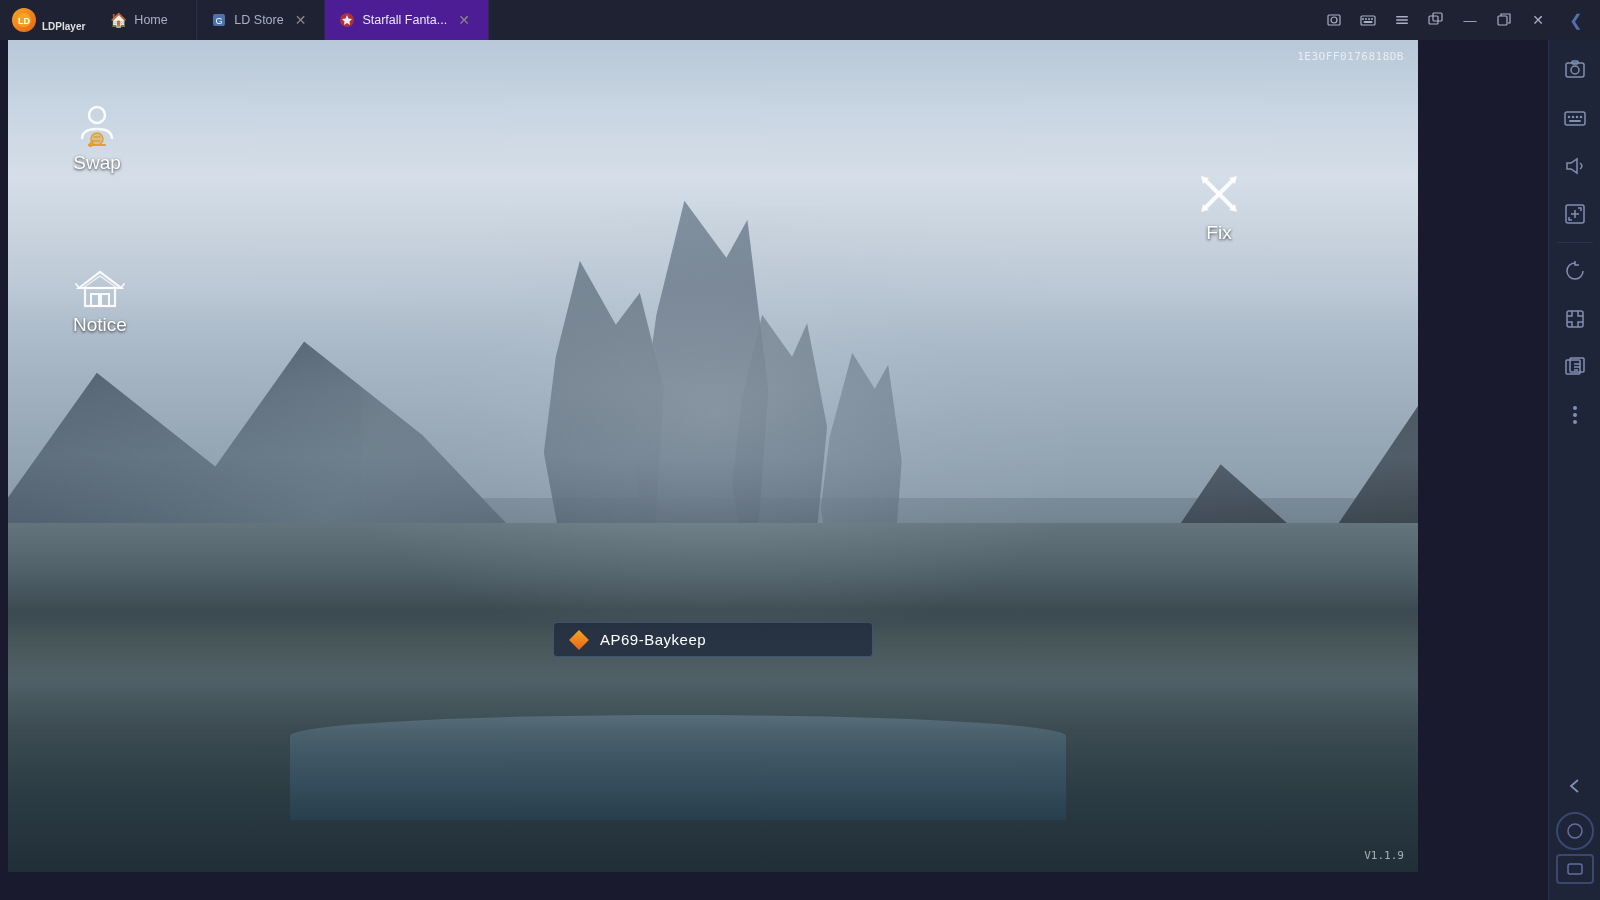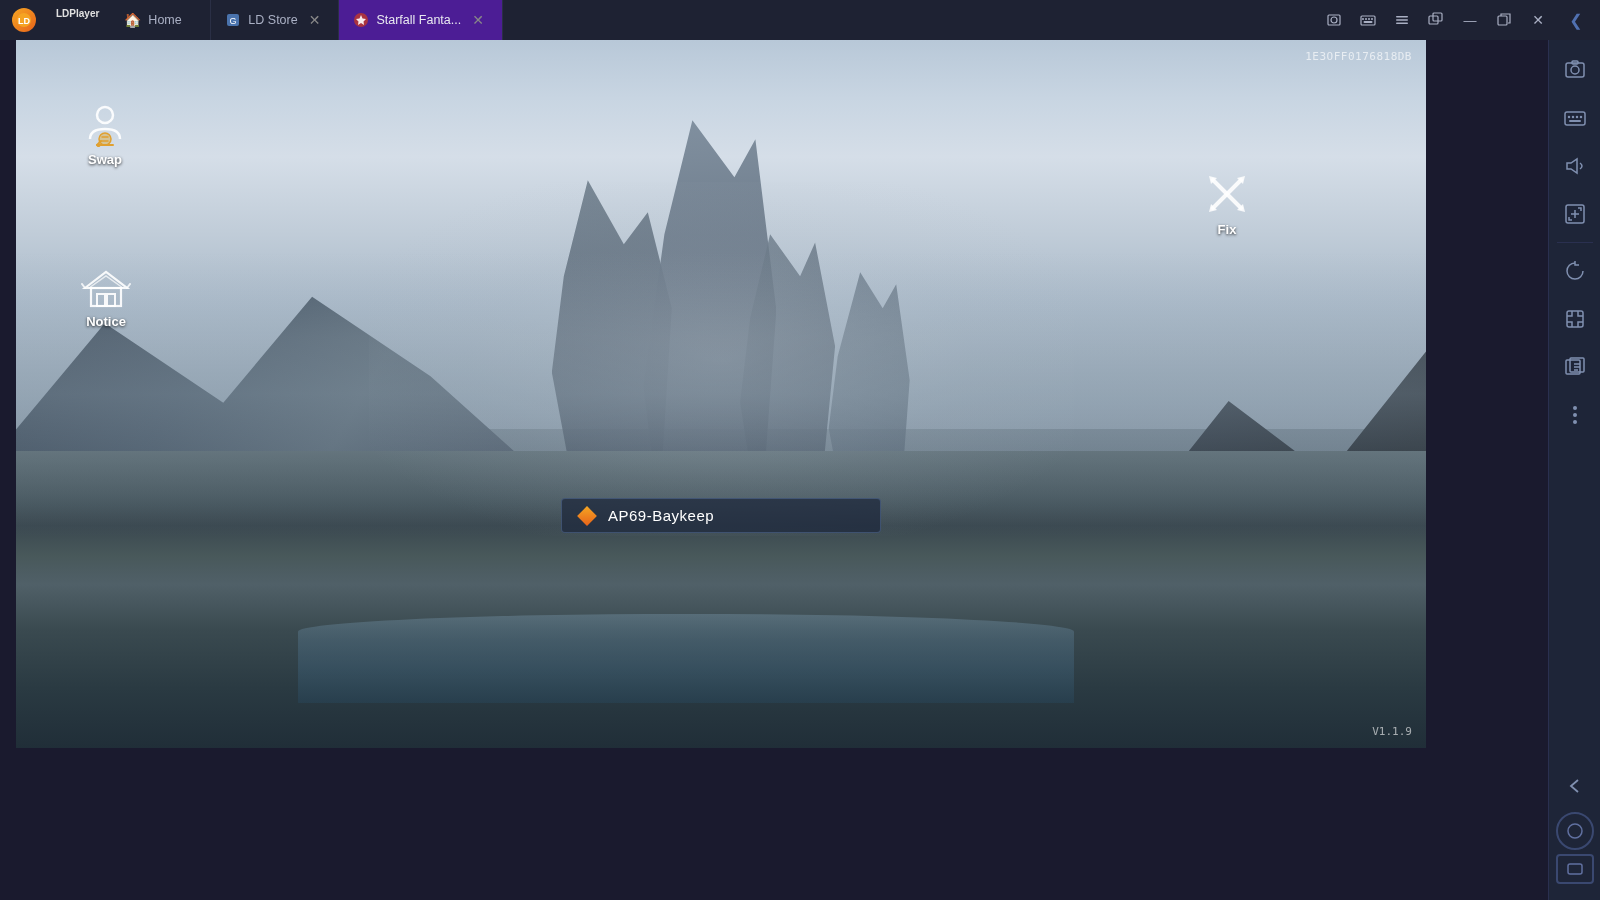--- a/index.html
+++ b/index.html
@@ -10,23 +10,23 @@
       position: absolute;
       top: 0; left: 0; right: 0;
       height: 40px;
       background: #1e2233;
       display: flex;
       align-items: center;
       z-index: 100;
     }
     .title-bar-logo {
       display: flex;
-      align-items: flex-start;
+      align-items: flex-end;
       padding: 0 12px;
-      gap: 20px;
+      gap: 6px;
       min-width: 80px;
     }
     .logo-icon {
       width: 24px; height: 24px;
       background: linear-gradient(135deg, #f5a623, #e8631a);
       border-radius: 50%;
       display: flex; align-items: center; justify-content: center;
       font-size: 12px; color: white; font-weight: bold;
     }
     .logo-text { color: #e0e0e0; font-size: 10px; font-weight: 600; }
@@ -80,23 +80,23 @@
       display: flex; align-items: center; justify-content: center;
       cursor: pointer;
       color: #aab0c4;
       font-size: 15px;
       border-radius: 4px;
     }
 
     
     .main-area {
       position: absolute;
-      top: 40px; left: 16px;
+      top: 40px; left: 8px;
       width: 1410px;
-      height: 708px;
+      height: 832px;
       overflow: hidden;
     }
 
     
     .game-bg {
       position: absolute;
       top: 0; left: 0; right: 0; bottom: 0;
       background: linear-gradient(180deg,
         #8fa3b8 0%,
         #b0bfcc 10%,
@@ -309,22 +309,22 @@
       z-index: 20;
       text-align: center;
     }
     .notice-icon {
       width: 50px; height: 50px;
       display: flex; align-items: center; justify-content: center;
     }
 
     .game-btn-label {
       color: #ffffff;
-      font-size: 13px;
-      font-weight: 700;
+      font-size: 19px;
+      font-weight: 400;
       text-shadow: 0 1px 3px rgba(0,0,0,0.8);
     }
 
     
     .game-btn-fix {
       position: absolute;
       top: 130px;
       right: 175px;
       display: flex;
       flex-direction: column;

